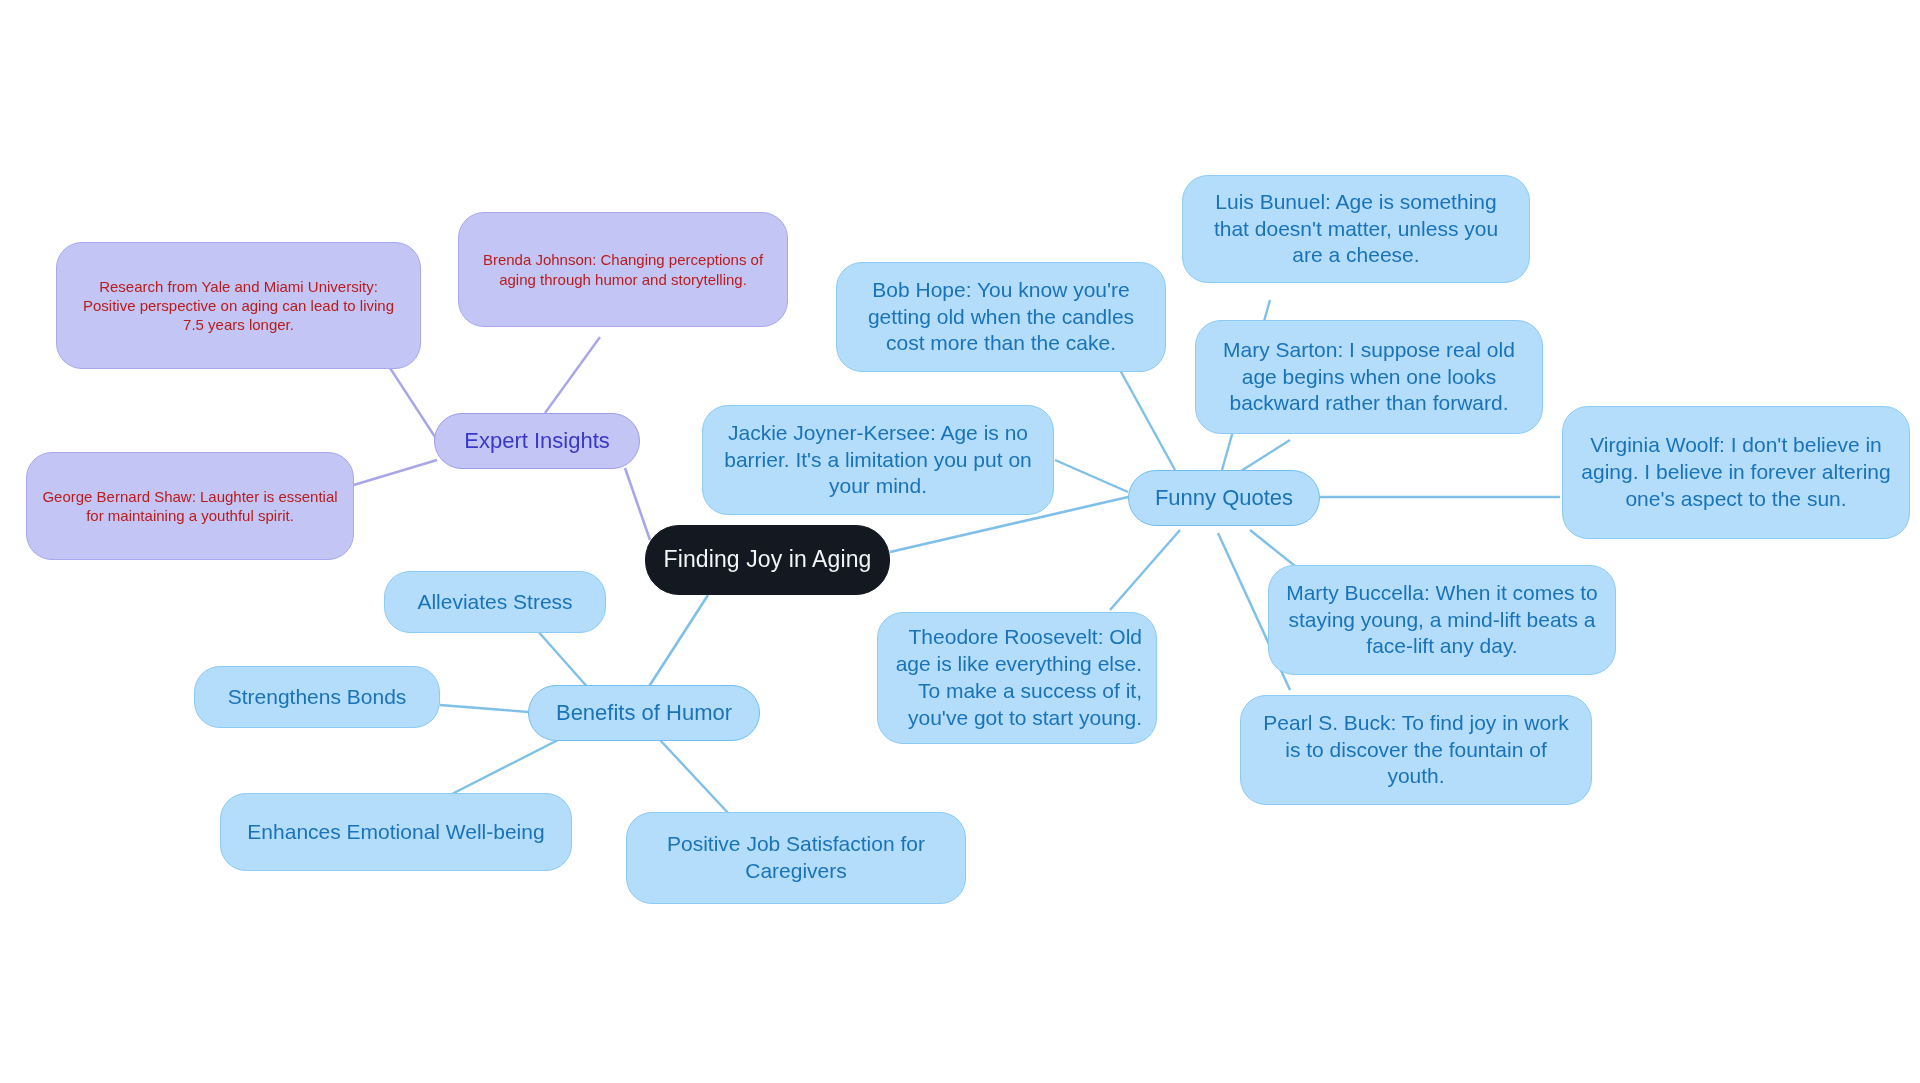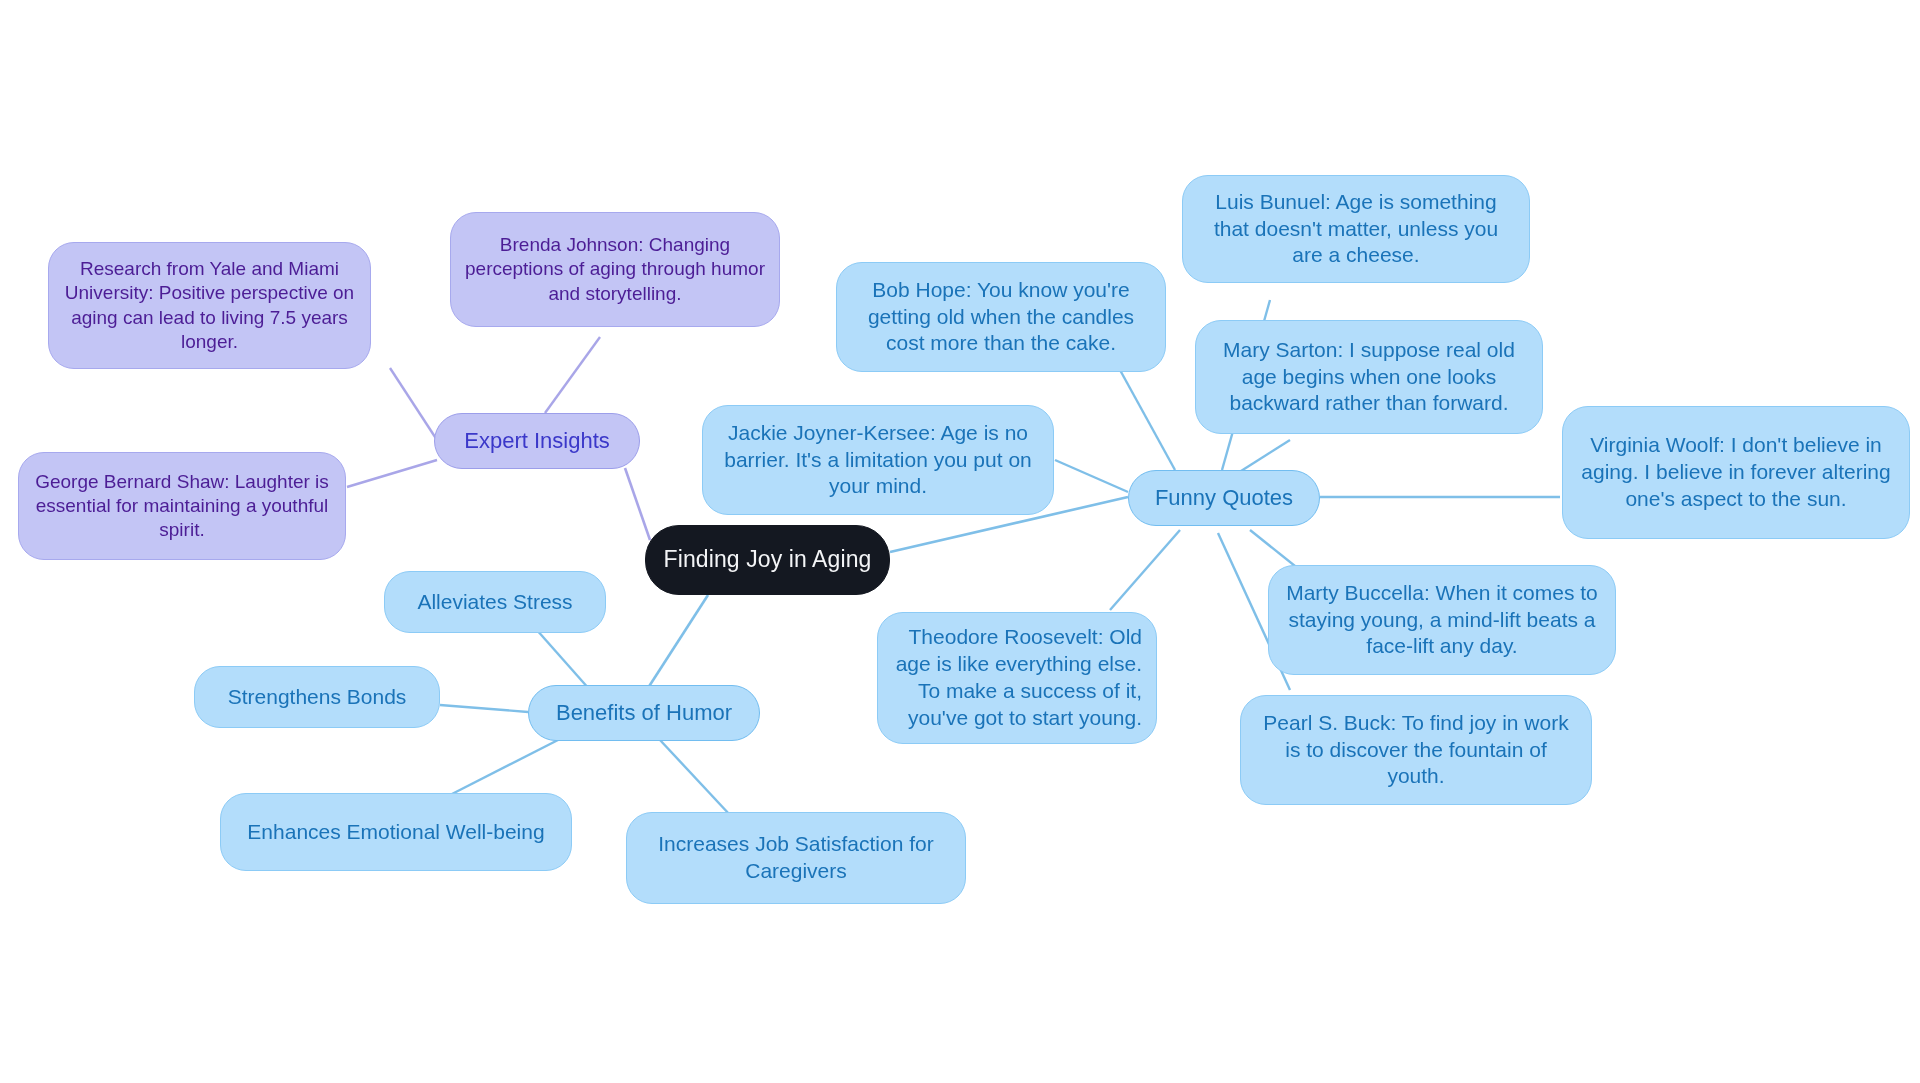--- a/index.html
+++ b/index.html
@@ -57,22 +57,23 @@
   .node-blue-hub {
     background: #b3ddfb;
     border: 1.5px solid #72bdf0;
     color: #1a73b8;
     font-size: 22px;
     border-radius: 30px;
   }
   .node-purple {
     background: #c3c5f5;
     border: 1.5px solid #a7a9ee;
-    color: #4c1d95;
-    font-size: 19px;
+    color: #b91c1c;
+    font-size: 15px;
+    margin-left: 8px;
   }
   .node-purple-hub {
     background: #c3c5f5;
     border: 1.5px solid #9c9eea;
     color: #3b38c9;
     font-size: 22px;
     border-radius: 30px;
   }
 </style>
 </head>
@@ -114,21 +115,21 @@
   </div>
 
   <div class="node node-blue-hub" style="left:528px; top:685px; width:232px; height:56px;">
     <span>Benefits of Humor</span>
   </div>
 
   <div class="node node-blue-hub" style="left:1128px; top:470px; width:192px; height:56px;">
     <span>Funny Quotes</span>
   </div>
 
-  <div class="node node-purple" style="left:48px; top:242px; width:323px; height:127px;">
+  <div class="node node-purple" style="left:48px; top:242px; width:365px; height:127px;">
     <span>Research from Yale and Miami University: Positive perspective on aging can lead to living 7.5 years longer.</span>
   </div>
 
   <div class="node node-purple" style="left:450px; top:212px; width:330px; height:115px;">
     <span>Brenda Johnson: Changing perceptions of aging through humor and storytelling.</span>
   </div>
 
   <div class="node node-purple" style="left:18px; top:452px; width:328px; height:108px;">
     <span>George Bernard Shaw: Laughter is essential for maintaining a youthful spirit.</span>
   </div>
@@ -171,16 +172,16 @@
 
   <div class="node node-blue" style="left:194px; top:666px; width:246px; height:62px;">
     <span>Strengthens Bonds</span>
   </div>
 
   <div class="node node-blue" style="left:220px; top:793px; width:352px; height:78px;">
     <span>Enhances Emotional Well-being</span>
   </div>
 
   <div class="node node-blue" style="left:626px; top:812px; width:340px; height:92px;">
-    <span>Increases Job Satisfaction for Caregivers</span>
+    <span>Positive Job Satisfaction for Caregivers</span>
   </div>
 
 </div>
 
 </body></html>

